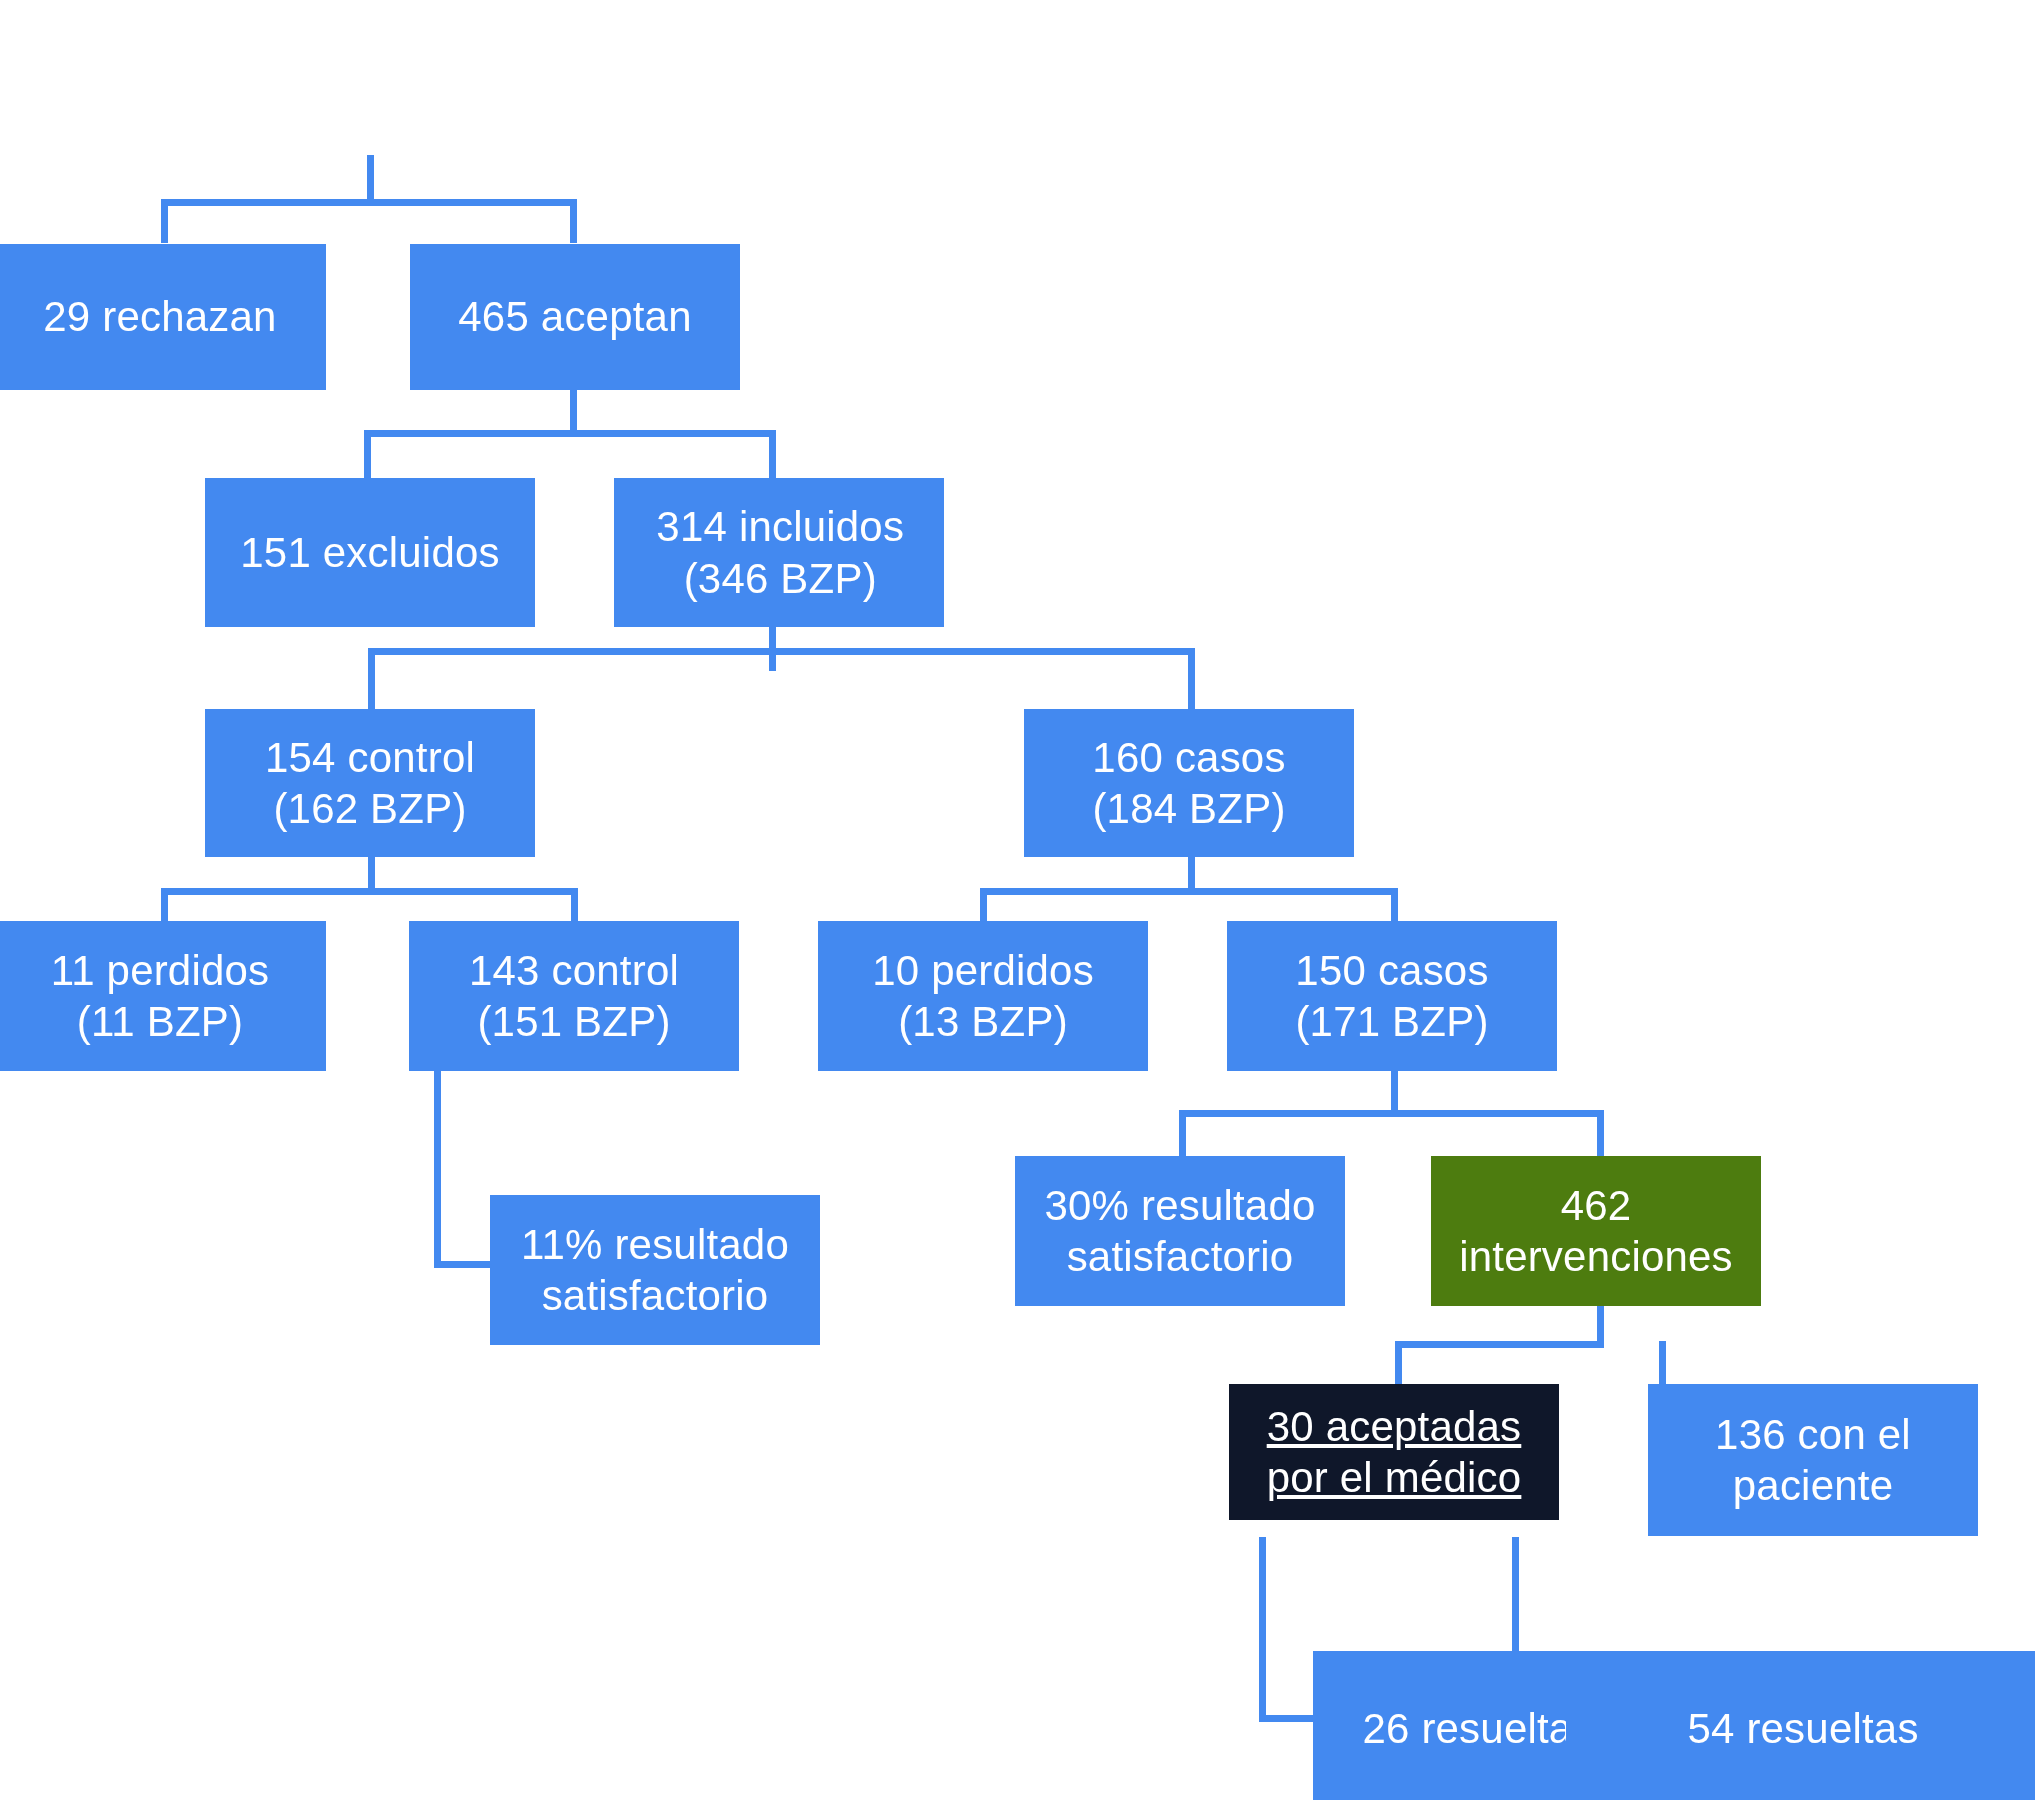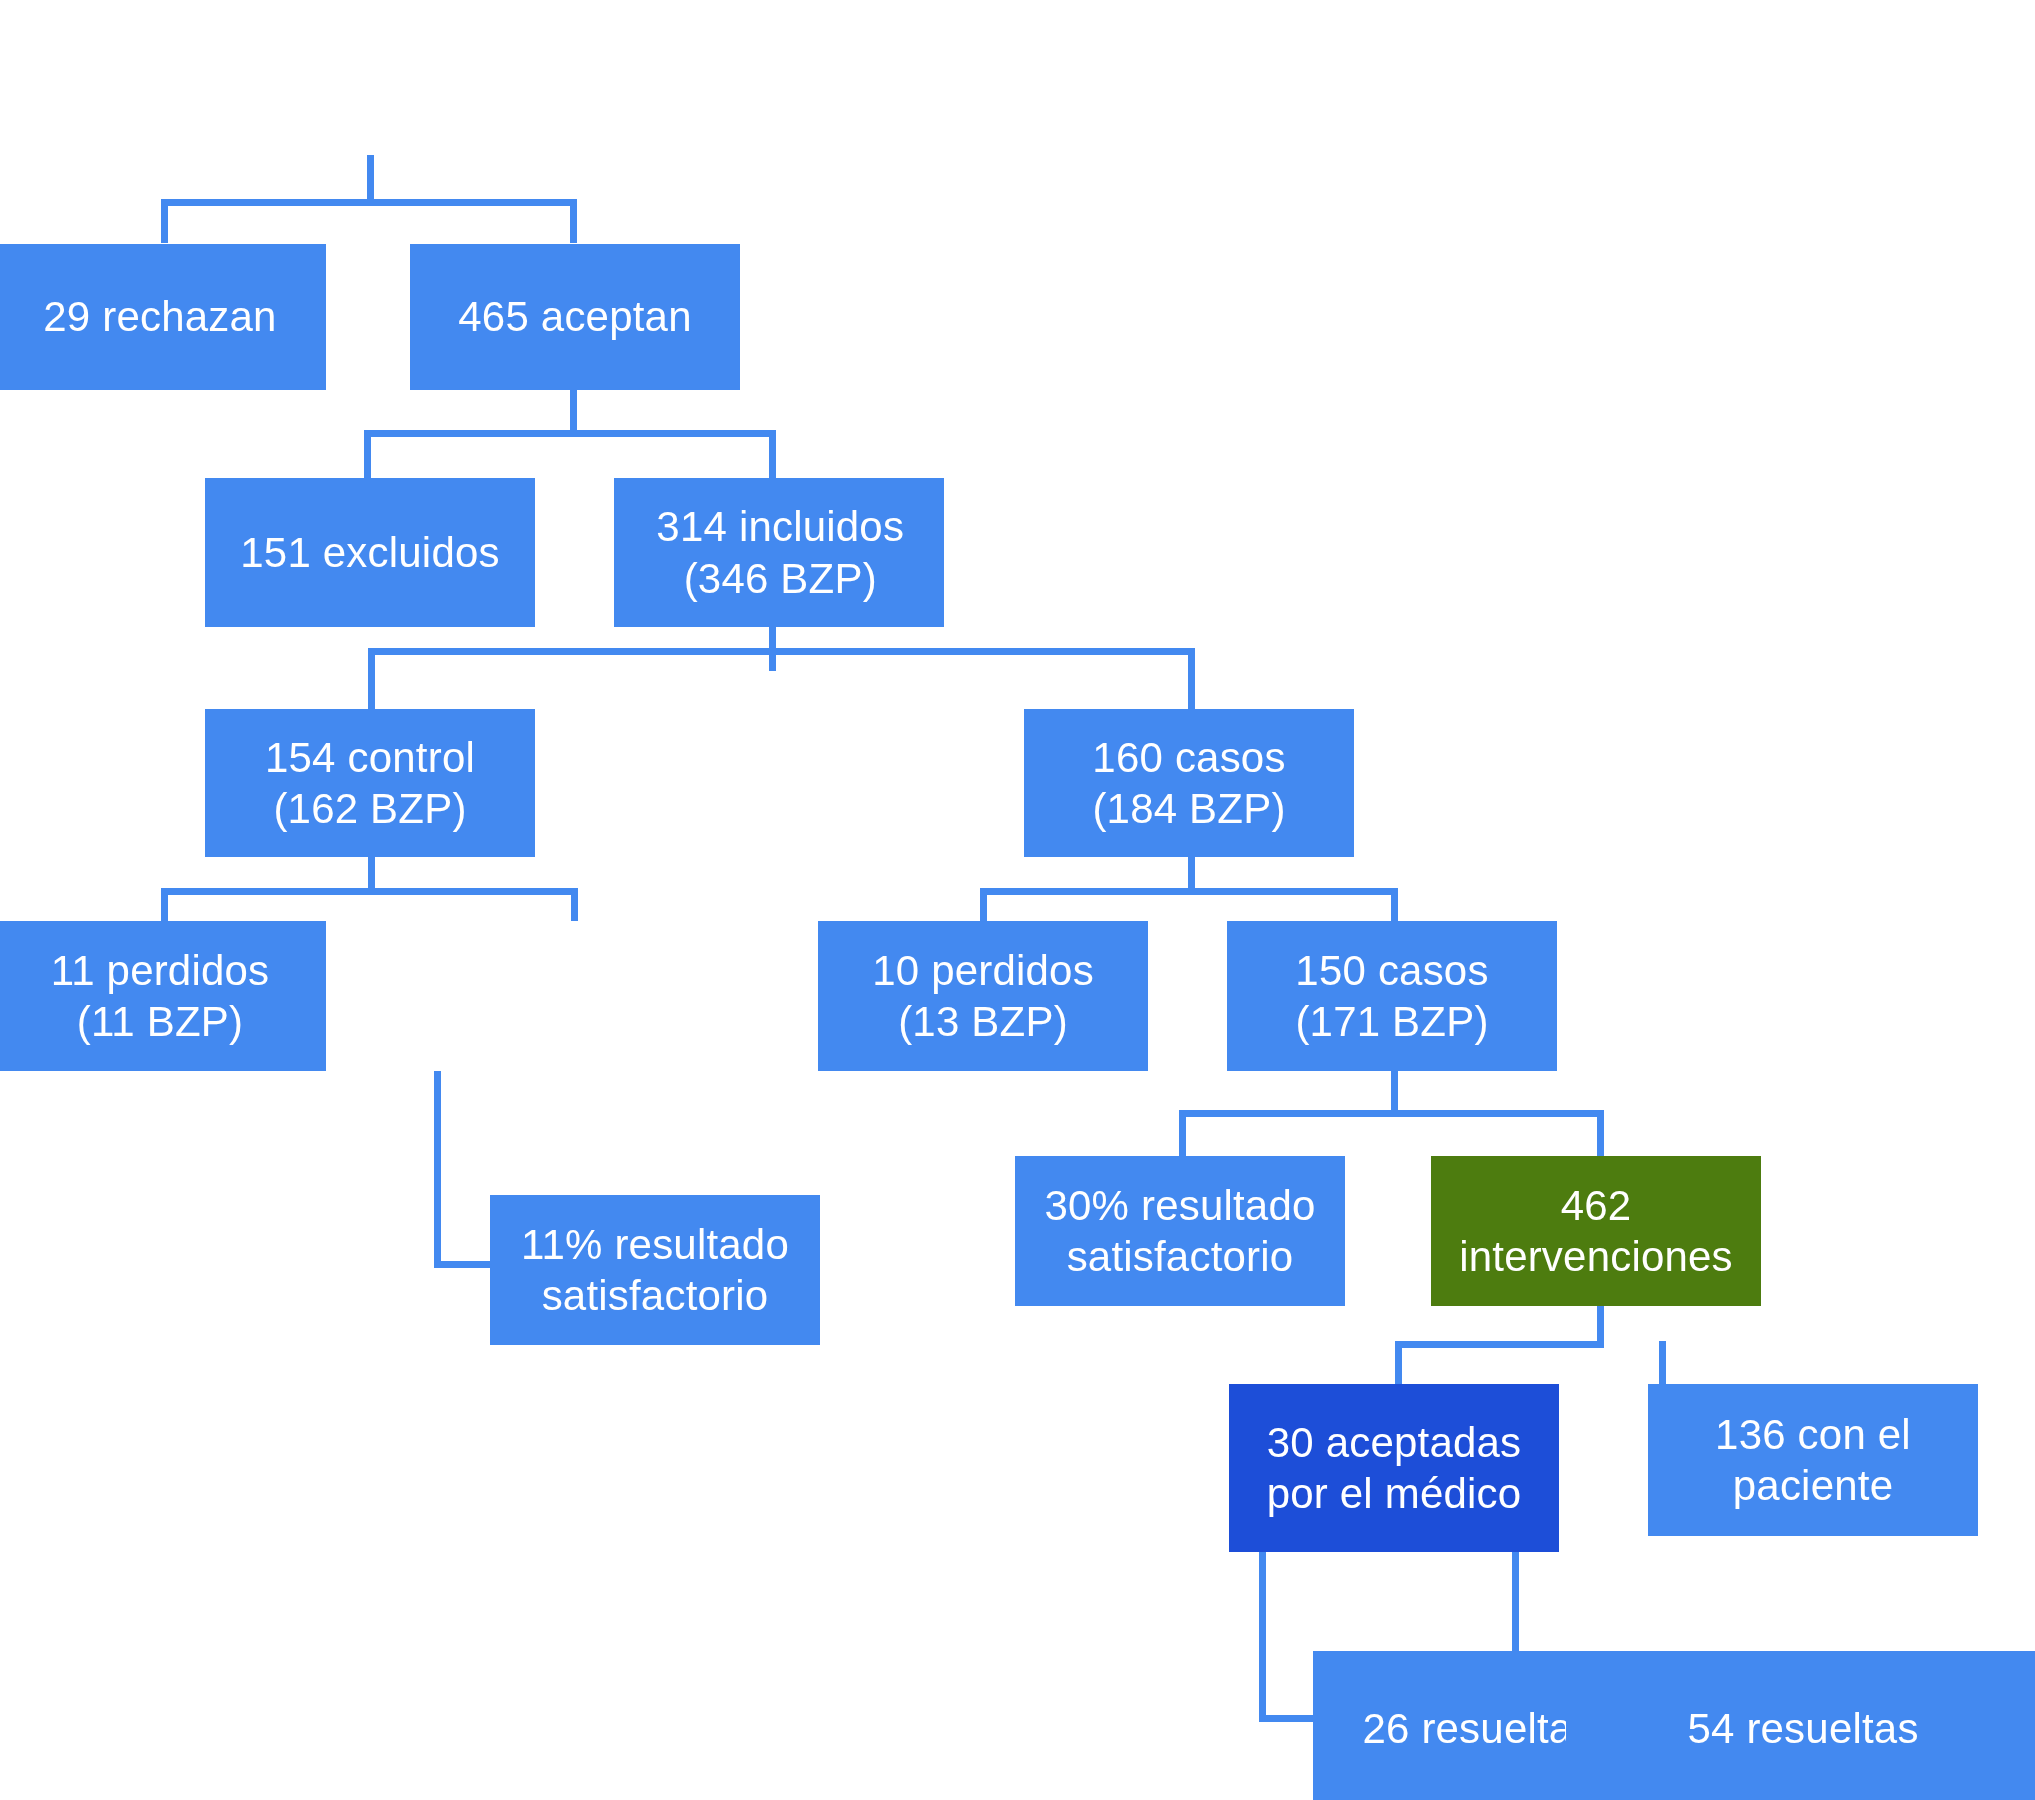--- a/index.html
+++ b/index.html
@@ -115,20 +115,24 @@
   <div class="node" style="left: 1024px; top: 709px; width: 330px; height: 148px; background: rgb(67, 137, 240); color: rgb(255, 255, 255);">
     <span class="ln">160 casos</span>
     <span class="ln">(184 BZP)</span>
   </div>
 
   <div class="node" style="left: -5.5px; top: 921px; width: 331px; height: 150px; background: rgb(67, 137, 240); color: rgb(255, 255, 255);">
     <span class="ln">11 perdidos</span>
     <span class="ln">(11 BZP)</span>
   </div>
 
+  <div class="node" style="left: 409px; top: 921px; width: 330px; height: 150px; background: rgb(67, 137, 240); color: rgb(255, 255, 255);">
+    <span class="ln">143 control</span>
+    <span class="ln">(151 BZP)</span>
+  </div>
 
   <div class="node" style="left: 818px; top: 921px; width: 330px; height: 150px; background: rgb(67, 137, 240); color: rgb(255, 255, 255);">
     <span class="ln">10 perdidos</span>
     <span class="ln">(13 BZP)</span>
   </div>
 
   <div class="node" style="left: 1227px; top: 921px; width: 330px; height: 150px; background: rgb(67, 137, 240); color: rgb(255, 255, 255);">
     <span class="ln">150 casos</span>
     <span class="ln">(171 BZP)</span>
   </div>
@@ -141,21 +145,21 @@
   <div class="node" style="left: 1015px; top: 1156px; width: 330px; height: 150px; background: rgb(67, 137, 240); color: rgb(255, 255, 255);">
     <span class="ln">30% resultado</span>
     <span class="ln">satisfactorio</span>
   </div>
 
   <div class="node" style="left: 1431px; top: 1156px; width: 330px; height: 150px; background: #4d7c0f; color: rgb(255, 255, 255);">
     <span class="ln">462</span>
     <span class="ln">intervenciones</span>
   </div>
 
-  <div class="node" style="left: 1229px; top: 1384px; width: 330px; height: 168px; background: #1d4ed8; color: rgb(255, 255, 255);">
+  <div class="node" style="left: 1229px; top: 1384px; width: 330px; height: 136px; background: #0f172a; color: rgb(255, 255, 255); text-decoration: underline;">
     <span class="ln">30 aceptadas</span>
     <span class="ln">por el médico</span>
   </div>
 
   <div class="node" style="left: 1648px; top: 1384px; width: 330px; height: 152px; background: rgb(67, 137, 240); color: rgb(255, 255, 255); text-align: center;">
     <span class="ln">136 con el</span>
     <span class="ln">paciente</span>
   </div>
 
   <div class="node" style="left: 1313px; top: 1651px; width: 330px; height: 155px; background: rgb(67, 137, 240); color: rgb(255, 255, 255);">

